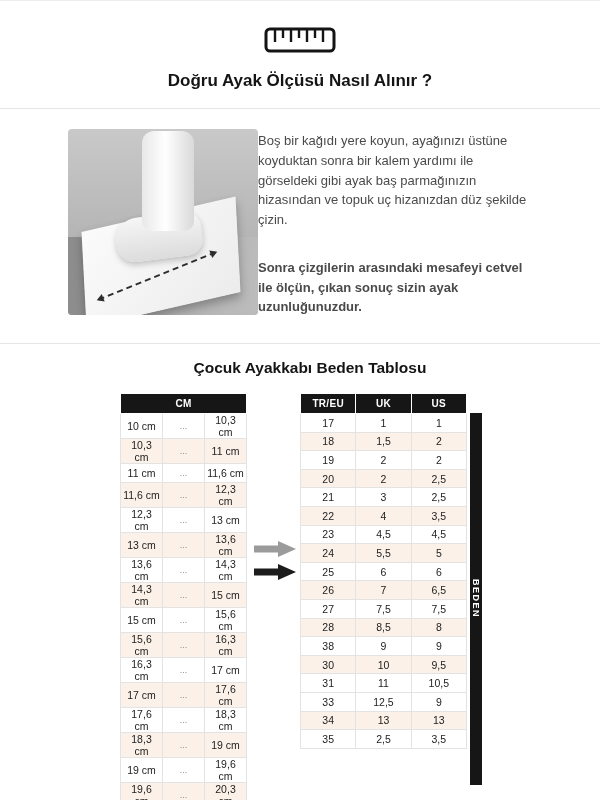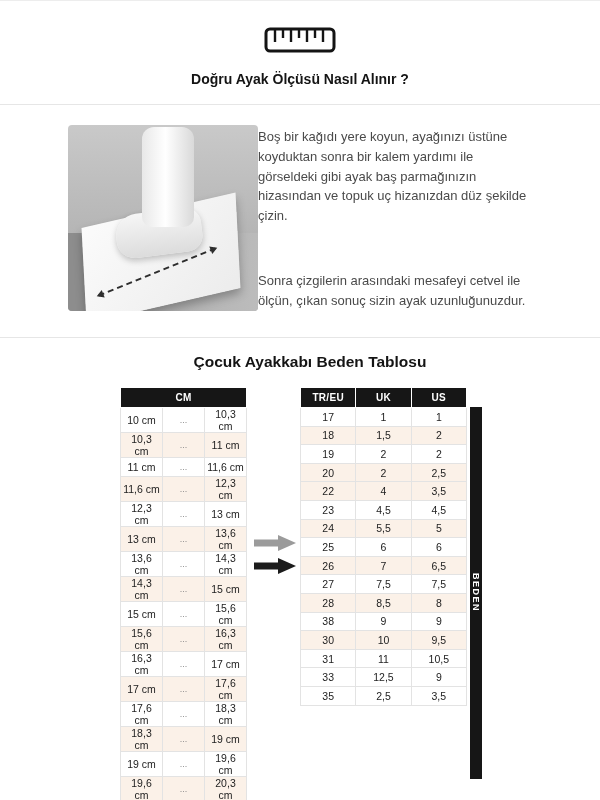--- a/index.html
+++ b/index.html
@@ -6,21 +6,21 @@
   html,body { background:#fff; }
   body { font-family:"Liberation Sans", sans-serif; color:#1a1a1a; }
 
   .page {
     position:relative; width:600px; height:800px; margin:0 auto;
     background:#fff; border-top:1px solid #ededed; overflow:hidden;
   }
 
   
   .icon-wrap { margin:24px auto 0; width:72px; height:30px; }
-  .page-title { margin-top:16px; text-align:center; font-size:14px; font-weight:700; color:#141414; }
+  .page-title { margin-top:16px; text-align:center; font-size:17px; font-weight:700; color:#141414; }
   .divider { margin-top:17px; border:none; border-top:1px solid #e6e6e6; height:0; }
 
   
   .instructions { display:flex; padding:20px 70px 0 68px; }
   .photo {
     position:relative; flex:0 0 190px; height:186px; border-radius:4px; overflow:hidden;
     background:linear-gradient(180deg,#c9c9c9 0%,#b6b6b6 55%,#a8a8a8 100%);
   }
   .photo .floor {
     position:absolute; left:0; right:0; bottom:0; height:42%;
@@ -49,21 +49,21 @@
   }
   .photo .measure-line::before, .photo .measure-line::after {
     content:""; position:absolute; top:-5px; width:0; height:0;
     border-top:4px solid transparent; border-bottom:4px solid transparent;
   }
   .photo .measure-line::before { left:-2px; border-right:7px solid #2e2e2e; }
   .photo .measure-line::after  { right:-2px; border-left:7px solid #2e2e2e; }
 
   .texts { flex:1; padding-top:2px; }
   .texts p { font-size:13px; line-height:1.52; color:#4a4a4a; }
-  .texts p + p { margin-top:45px; }
+  .texts p + p { margin-top:28px;font-weight:bold; }
 
   .divider-2 { margin-top:26px; }
 
   
   .table-title { margin-top:15px; text-align:center; font-size:15.5px; font-weight:700; color:#141414;padding-left:20px; }
 
   .tables { position:relative; height:400px; margin-top:16px; }
 
   table { border-collapse:collapse; table-layout:fixed; }
   td, th { text-align:center; vertical-align:middle; }
@@ -259,20 +259,25 @@
           <tr>
             <td>19</td>
             <td>2</td>
             <td>2</td>
           </tr>
           <tr class="alt">
             <td>20</td>
             <td>2</td>
             <td>2,5</td>
           </tr>
+          <tr>
+            <td>21</td>
+            <td>3</td>
+            <td>2,5</td>
+          </tr>
           <tr class="alt">
             <td>22</td>
             <td>4</td>
             <td>3,5</td>
           </tr>
           <tr>
             <td>23</td>
             <td>4,5</td>
             <td>4,5</td>
           </tr>
@@ -314,20 +319,25 @@
           <tr>
             <td>31</td>
             <td>11</td>
             <td>10,5</td>
           </tr>
           <tr>
             <td>33</td>
             <td>12,5</td>
             <td>9</td>
           </tr>
+          <tr class="alt">
+            <td>34</td>
+            <td>13</td>
+            <td>13</td>
+          </tr>
           <tr>
             <td>35</td>
             <td>2,5</td>
             <td>3,5</td>
           </tr>
         </tbody>
     </table>
 
     <div class="beden-bar">
       <span>BEDEN</span>

